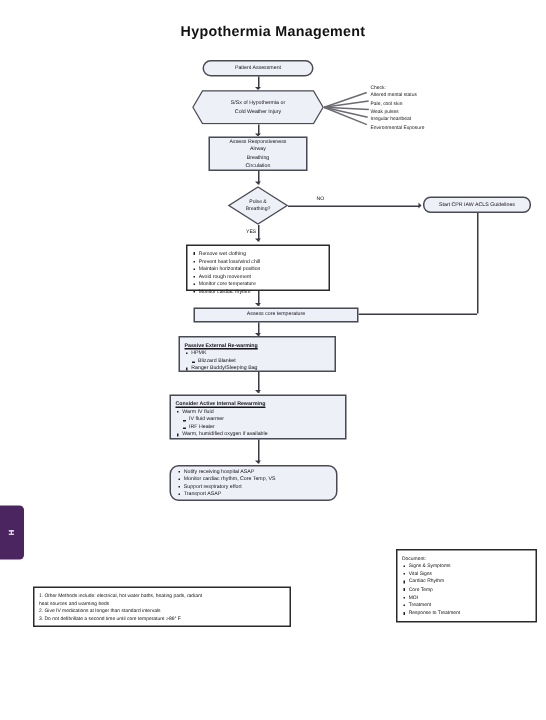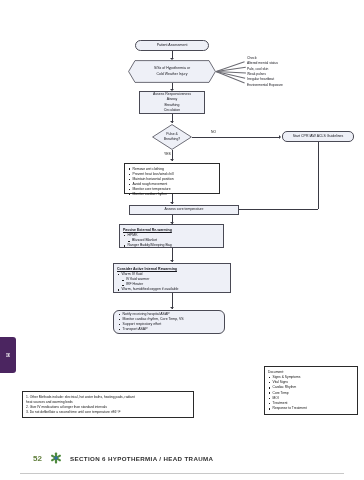--- a/index.html
+++ b/index.html
@@ -146,20 +146,21 @@
     position:absolute;left:70px;top:9px;font-size:6.2px;font-weight:bold;
     letter-spacing:.35px;color:#2f2f2f;
   }
   .footer .rule{position:absolute;left:20px;bottom:6px;width:324px;height:0.7px;background:#c8c8c8;}
 </style>
 </head>
 <body>
 
 <div class="page">
 
+  <div class="title">Hypothermia Management</div>
 
   <div class="node terminator" style="left:135px;top:40px;width:74px;height:11px;">
     <span class="ln">Patient Assessment</span>
   </div>
 
   <div class="vline" style="left:171.6px;top:51px;height:8px;"></div>
   <div class="arrowdown" style="left:170px;top:57.5px;"></div>
 
   <div class="hexwrap" style="left:128px;top:60px;width:88px;height:23px;">
     <svg width="88" height="23" viewBox="0 0 88 23">
@@ -297,29 +298,14 @@
     <div>1. Other Methods include: electrical, hot water baths, heating pads, radiant</div>
     <div>heat sources and warming beds</div>
     <div>2. Give IV medications at longer than standard intervals</div>
     <div>3. Do not defibrillate a second time until core temperature &gt;86° F</div>
   </div>
 
   <div class="sidetab">
     <span class="lbl">H</span>
   </div>
 
-  <div class="footer">
-    <div class="num">52</div>
-    <svg class="logo" viewBox="0 0 24 24">
-      <g transform="translate(12,12)">
-        <g fill="#4e8a3e">
-          <rect x="-2.2" y="-11" width="4.4" height="22" rx="1.6"></rect>
-          <rect x="-2.2" y="-11" width="4.4" height="22" rx="1.6" transform="rotate(60)"></rect>
-          <rect x="-2.2" y="-11" width="4.4" height="22" rx="1.6" transform="rotate(120)"></rect>
-        </g>
-        <circle cx="0" cy="0" r="3.4" fill="#2f6ea5"></circle>
-      </g>
-    </svg>
-    <div class="sect">SECTION 6   HYPOTHERMIA / HEAD TRAUMA</div>
-    <div class="rule"></div>
-  </div>
 
 </div>
 
 </body></html>

